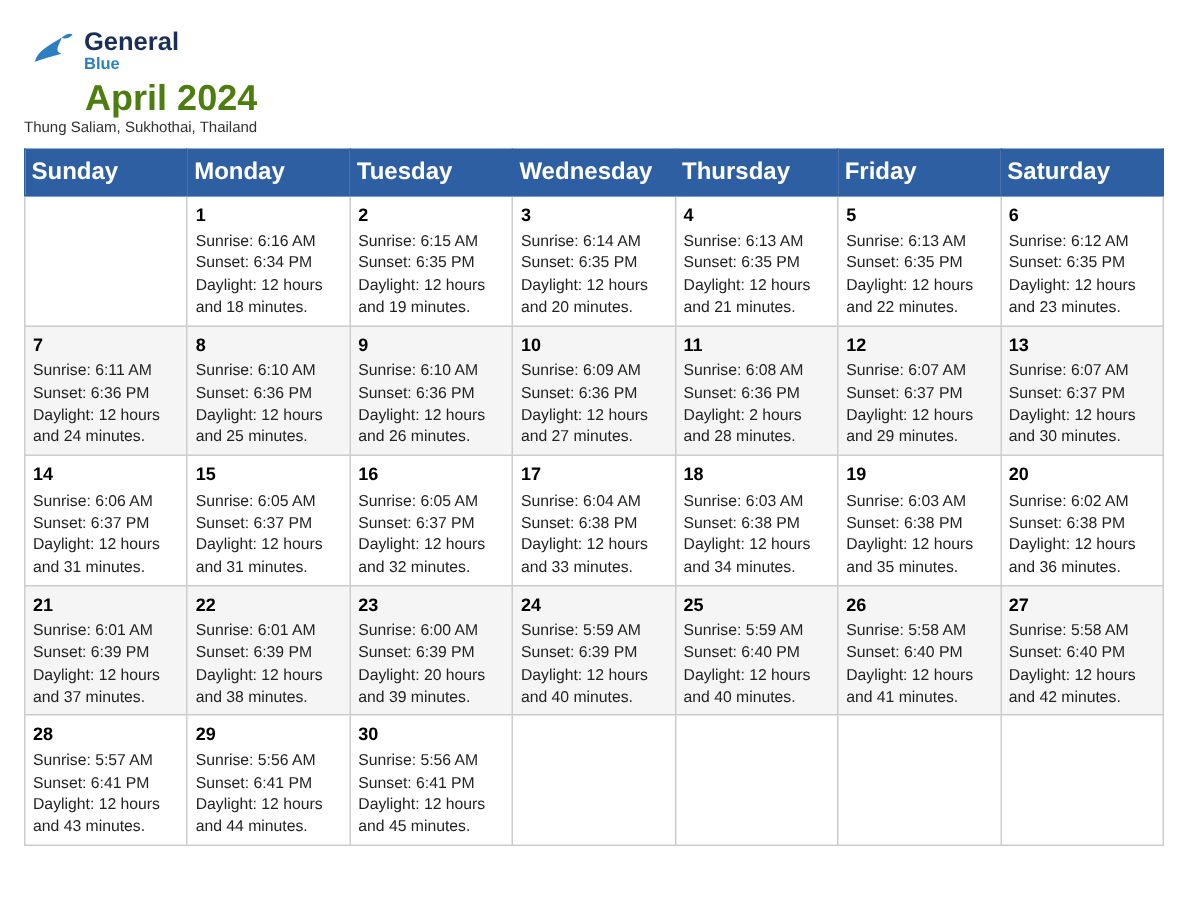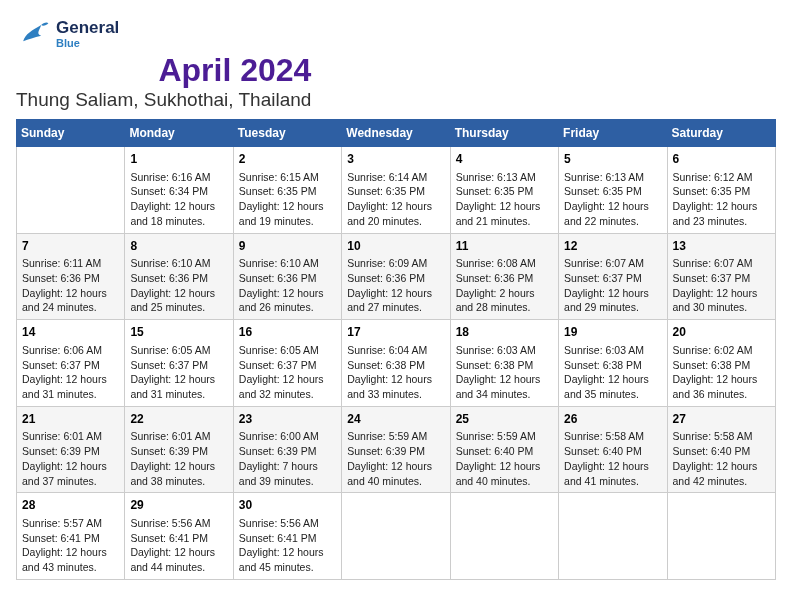--- a/index.html
+++ b/index.html
@@ -23,40 +23,40 @@
       gap: 4px;
     }
     .logo-bird {
       width: 36px;
       height: 36px;
     }
     .title-block {
       text-align: right;
     }
     .month-title {
-      font-size: 32px;
+      font-size: 24px;
       font-weight: bold;
-      color: #4c1d95;
+      color: #4d7c0f;
     }
     .location-title {
-      font-size: 19px;
+      font-size: 10px;
       color: #333;
     }
     table {
       width: 100%;
       border-collapse: collapse;
       font-size: 11px;
     }
     thead tr th {
       background-color: #2e5fa3;
       color: #fff;
       padding: 6px 4px;
       text-align: left;
       font-weight: bold;
-      font-size: 12px;
+      font-size: 16px;
       border: 1px solid #2e5fa3;
     }
     tbody tr td {
       border: 1px solid #ccc;
       vertical-align: top;
       padding: 4px 5px;
       width: calc(100% / 7);
       min-height: 70px;
       line-height: 1.4;
     }
@@ -300,21 +300,21 @@
           <div>Sunrise: 6:01 AM</div>
           <div>Sunset: 6:39 PM</div>
           <div>Daylight: 12 hours and 38 minutes.</div>
         </div>
         </td>
         <td>
           <span class="day-number">23</span>
         <div class="day-info">
           <div>Sunrise: 6:00 AM</div>
           <div>Sunset: 6:39 PM</div>
-          <div>Daylight: 7 hours and 39 minutes.</div>
+          <div>Daylight: 20 hours and 39 minutes.</div>
         </div>
         </td>
         <td>
           <span class="day-number">24</span>
         <div class="day-info">
           <div>Sunrise: 5:59 AM</div>
           <div>Sunset: 6:39 PM</div>
           <div>Daylight: 12 hours and 40 minutes.</div>
         </div>
         </td>

